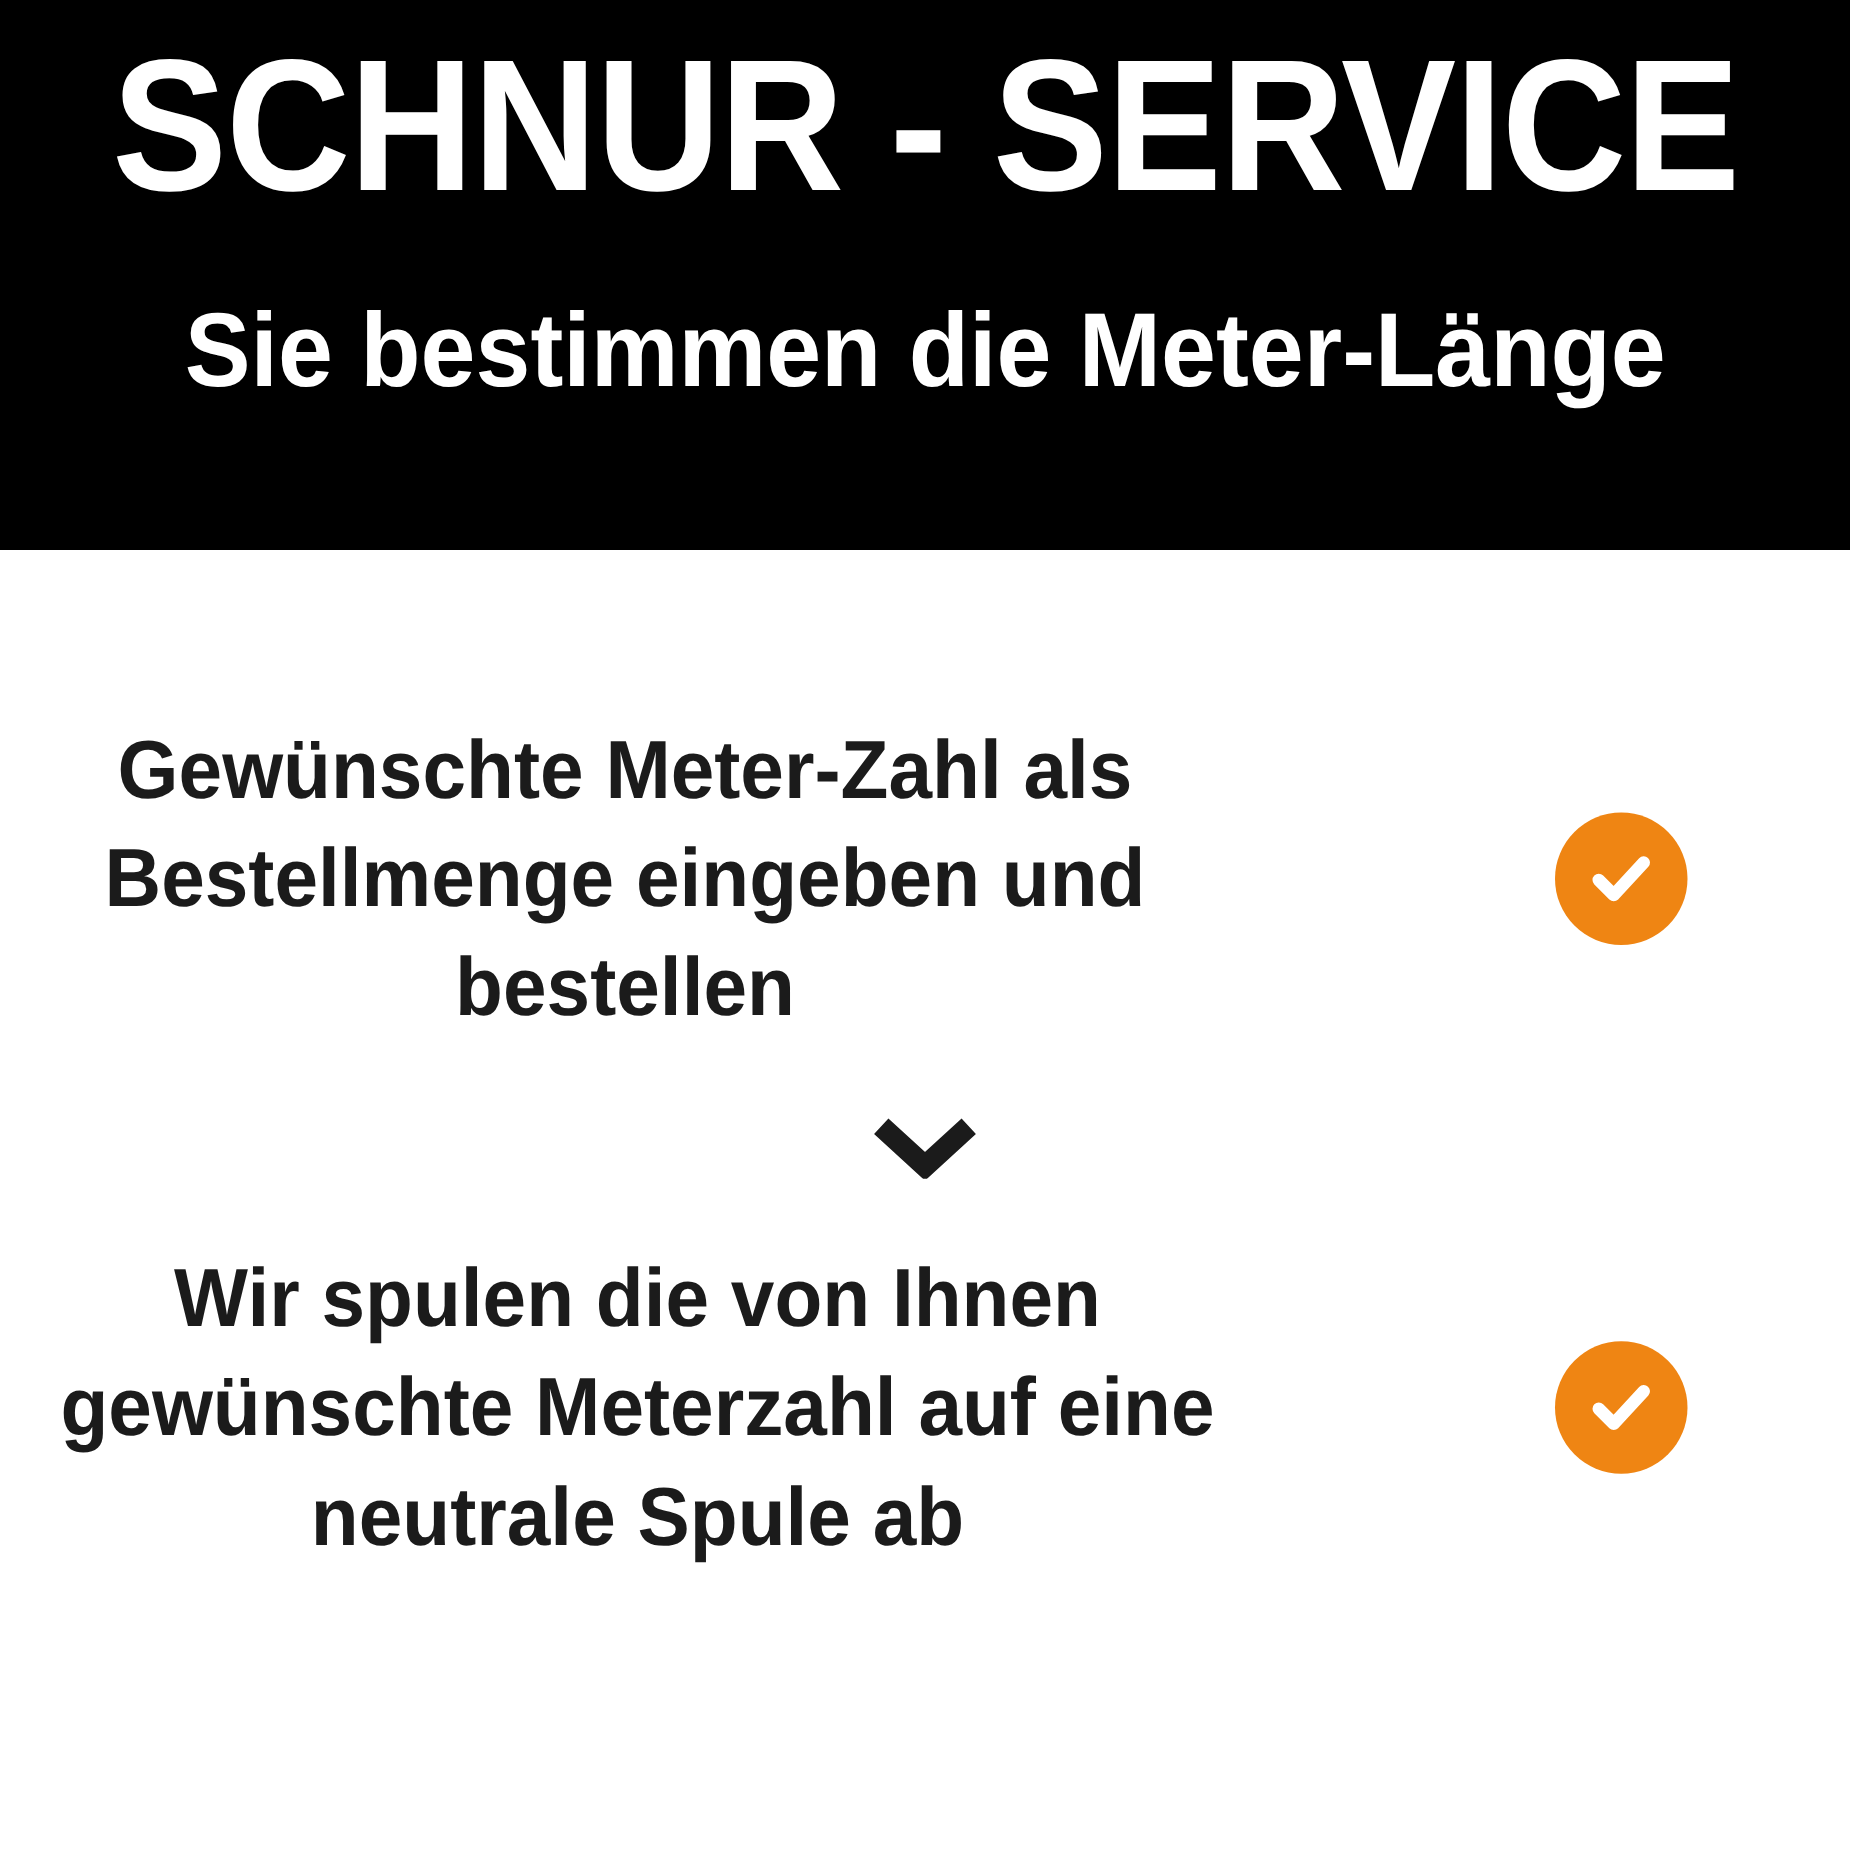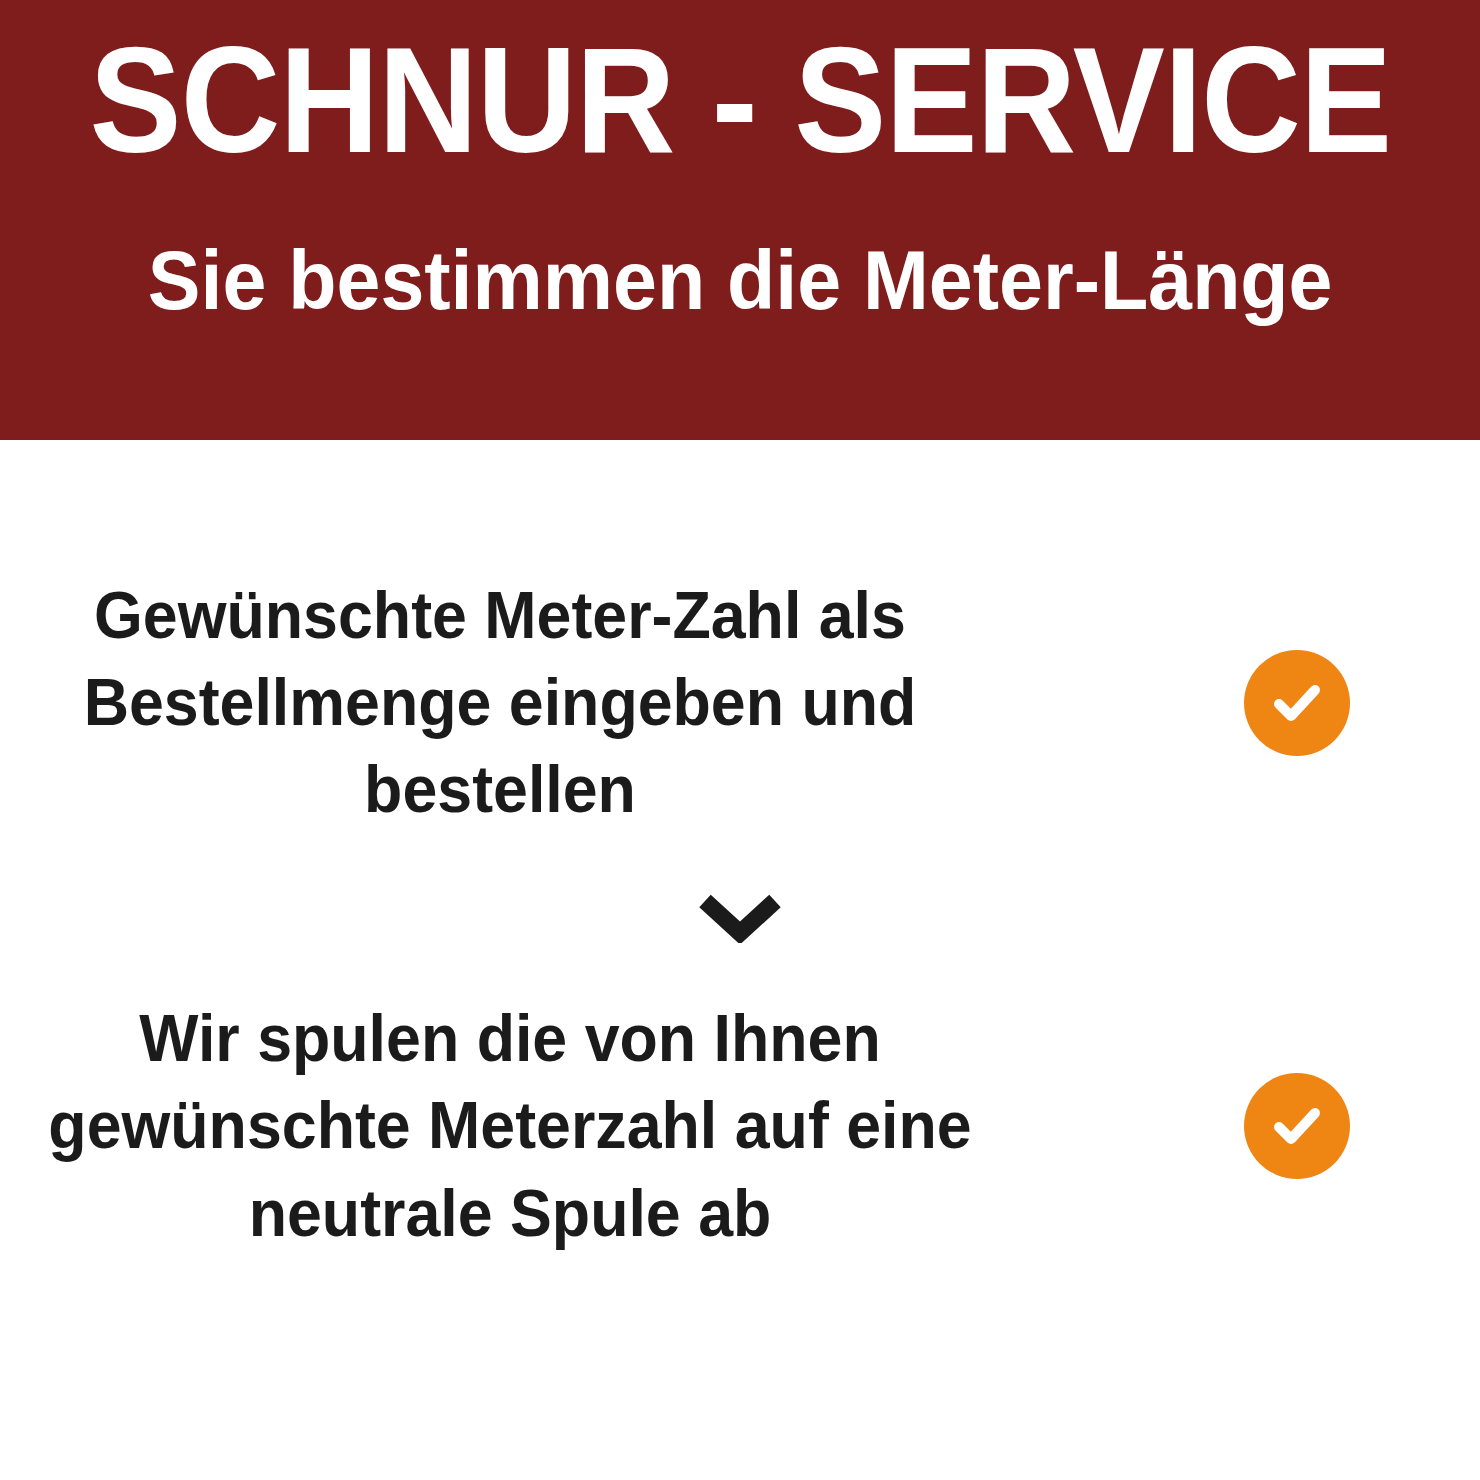--- a/index.html
+++ b/index.html
@@ -10,21 +10,21 @@
     width: 1480px;
     height: 1480px;
     background: #ffffff;
     font-family: "Liberation Sans", sans-serif;
     overflow: hidden;
   }
 
   .banner {
     width: 100%;
     height: 440px;
-    background: #7f1d1d;
+    background: #000000;
     display: flex;
     flex-direction: column;
     align-items: center;
     justify-content: flex-start;
     box-sizing: border-box;
     padding-top: 22px;
   }
 
   .banner-title {
     color: #ffffff;

